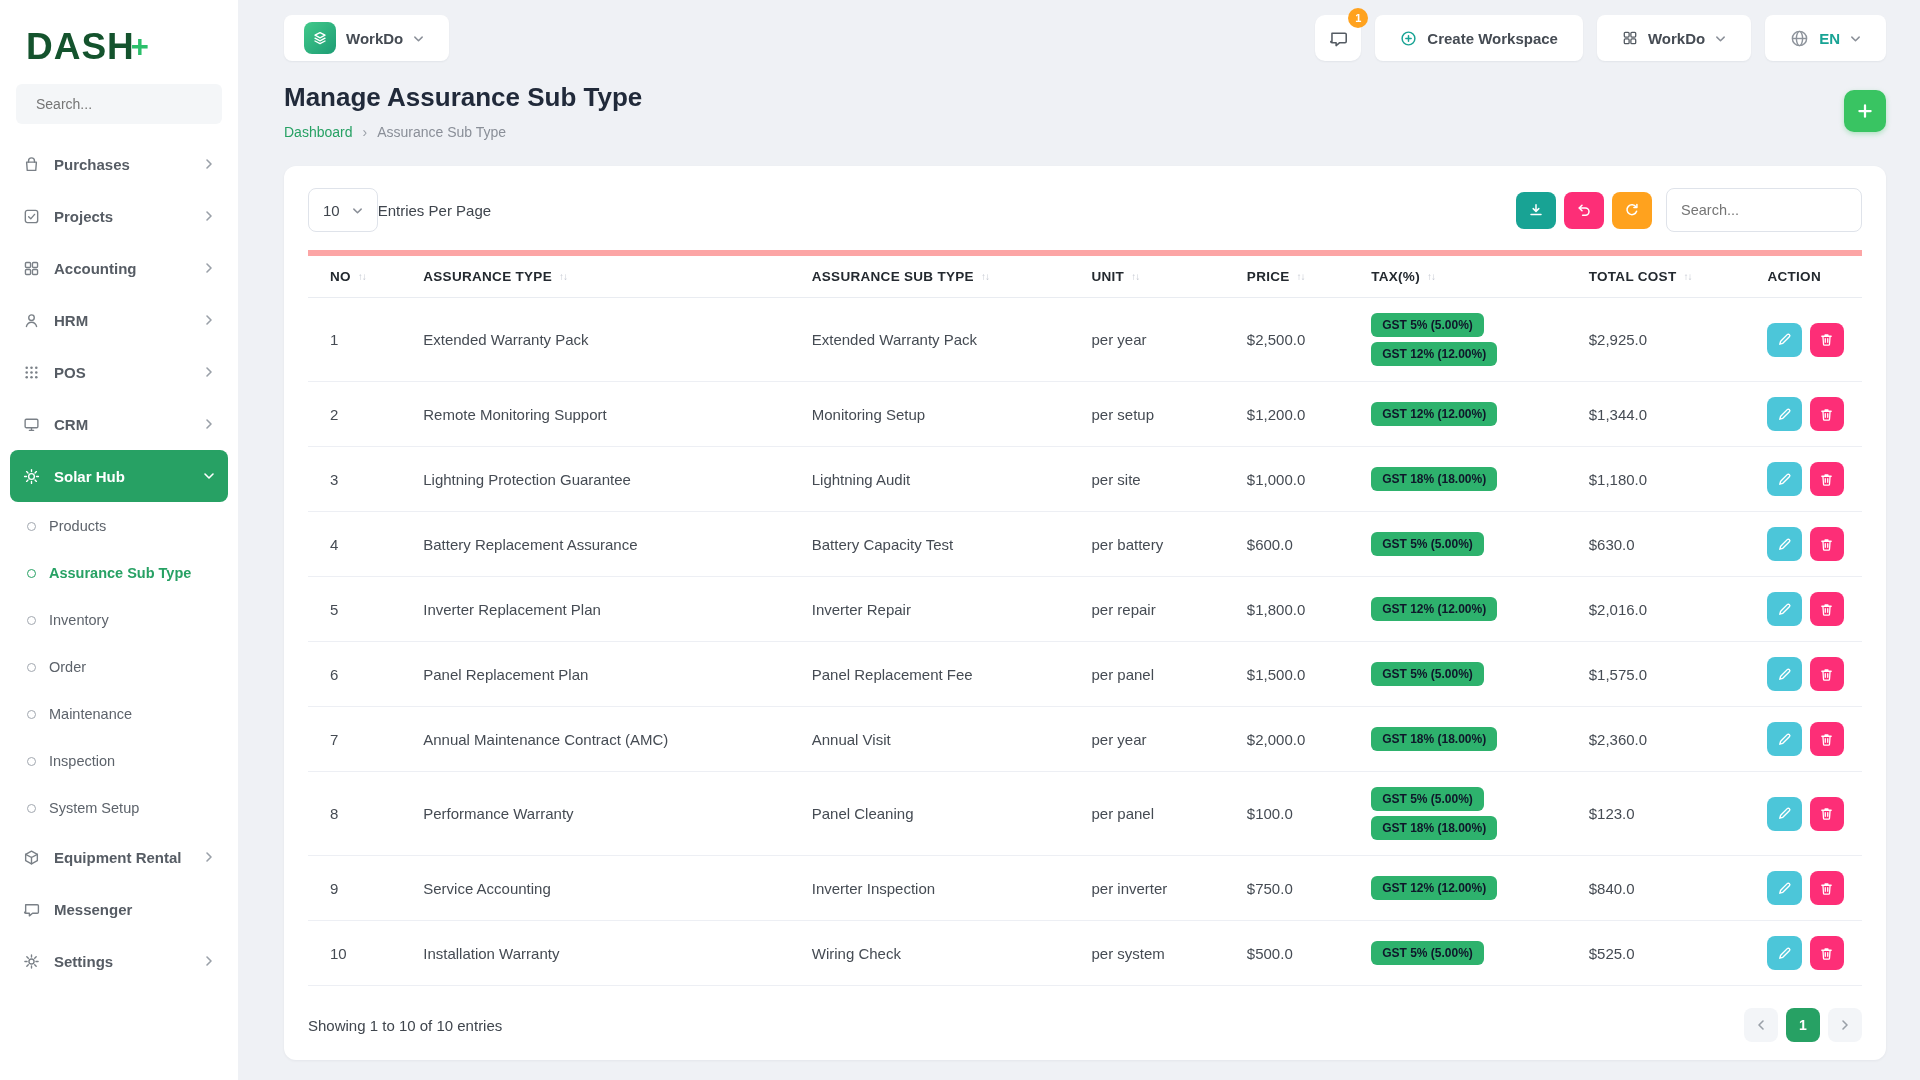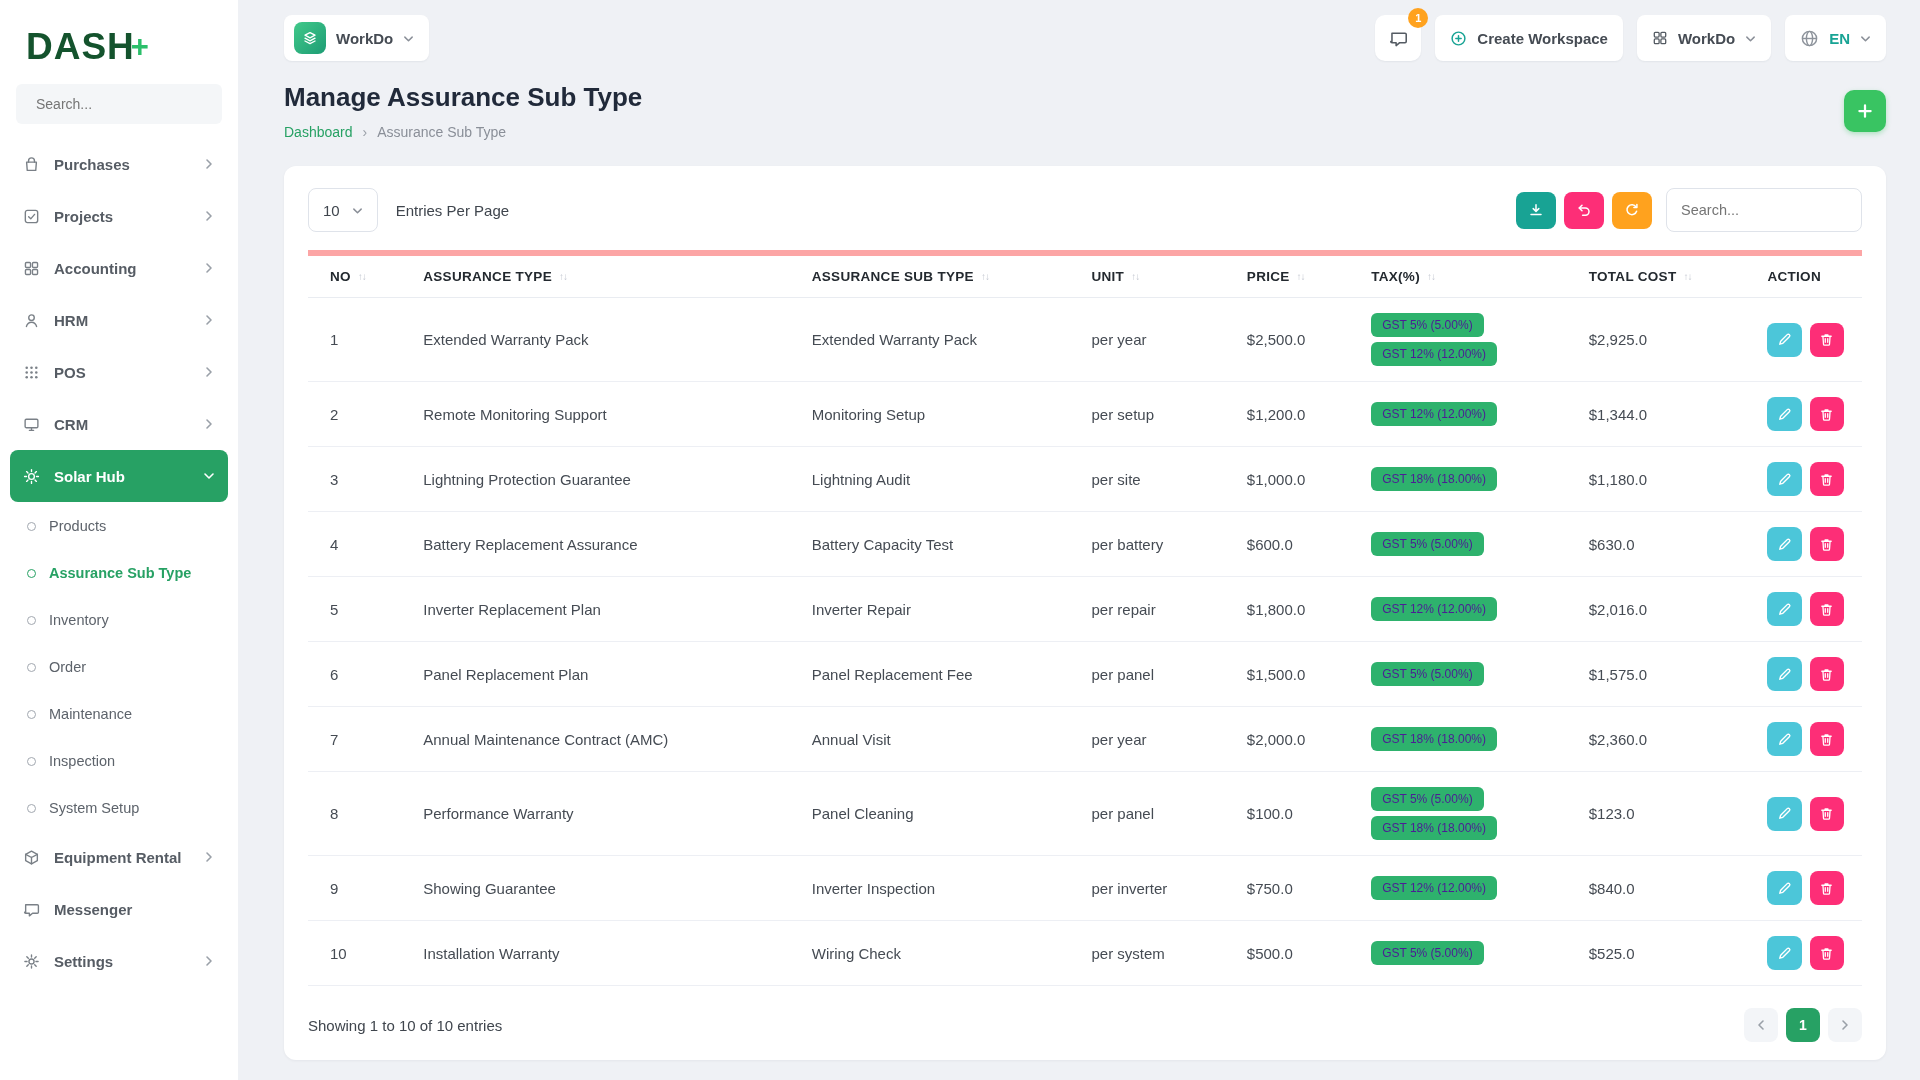--- a/index.html
+++ b/index.html
@@ -21,56 +21,56 @@
   .menu-item.active{background:#27a164;color:#fff}
   .menu-item.active .mi-icon,.menu-item.active .mi-chev{color:#fff}
   .sub-item{display:flex;align-items:center;gap:13px;height:47px;padding:1px 13px 0 17px;font-size:14.5px;color:#5d636b;font-weight:500;cursor:pointer}
   .dot{width:9px;height:9px;border:1.6px solid #a2a8b0;border-radius:50%;flex-shrink:0}
   .sub-item.active{color:#27a164;font-weight:600}
   .sub-item.active .dot{border-color:#27a164}
 
   
   .main{flex:1;display:flex;flex-direction:column;padding:0 34px 0 46px;overflow:hidden}
   .topbar{height:76px;display:flex;align-items:center;justify-content:space-between}
-  .pill{display:flex;align-items:center;gap:10px;background:#fff;border:none;border-radius:8px;height:46px;padding:0 15px;font-size:15px;color:#454b53;font-weight:600;box-shadow:0 1px 2px rgba(20,30,50,.06);cursor:pointer}
+  .pill{display:flex;align-items:center;gap:10px;background:#fff;border:none;border-radius:8px;height:46px;padding:0 25px;font-size:15px;color:#454b53;font-weight:600;box-shadow:0 1px 2px rgba(20,30,50,.06);cursor:pointer}
   .ws-icon{width:32px;height:32px;border-radius:8px;background:linear-gradient(135deg,#41c98a,#1d9c74);display:flex;align-items:center;justify-content:center;color:#fff;margin-left:-5px}
   .caret{color:#8a8f98;display:flex}
   .topbar-right{display:flex;gap:14px;align-items:center}
   .icon-pill{position:relative;width:46px;height:46px;border-radius:10px;background:#fff;border:none;box-shadow:0 1px 2px rgba(20,30,50,.06);display:flex;align-items:center;justify-content:center;color:#545b63;cursor:pointer}
   .nbadge{position:absolute;top:-7px;right:-7px;min-width:20px;height:20px;border-radius:10px;background:#ffa21e;color:#fff;font-size:11px;font-weight:700;display:flex;align-items:center;justify-content:center;padding:0 5px}
   .lang-txt{color:#18a394}
 
   .page-head{display:flex;justify-content:space-between;align-items:center;margin:6px 0 26px}
   .page-head h1{font-size:26px;font-weight:700;color:#212a3a}
   .breadcrumb{margin-top:11px;font-size:14px;display:flex;align-items:flex-end;gap:10px}
   .breadcrumb a{color:#27a164;text-decoration:none;cursor:pointer}
   .bc-sep{color:#9aa0a8}
   .bc-current{color:#8a8f98}
   .add-btn{width:42px;height:42px;border-radius:10px;border:none;background:#39c462;color:#fff;display:flex;align-items:center;justify-content:center;cursor:pointer;box-shadow:0 2px 5px rgba(57,196,98,.35)}
 
   
   .card{background:#fff;border-radius:12px;padding:22px 24px 18px;box-shadow:0 1px 3px rgba(16,24,40,.05);display:flex;flex-direction:column}
   .card-toolbar{display:flex;justify-content:space-between;align-items:center;margin-bottom:18px}
   .ct-left{display:flex;align-items:center}
   .select{display:flex;align-items:center;gap:12px;border:1px solid #dfe3ea;border-radius:8px;height:44px;padding:0 14px;font-size:15px;color:#3f454d;background:#fff;cursor:pointer}
-  .entries-label{margin-left:18px;font-size:15px;color:#3f454d;font-weight:500}
+  .entries-label{font-size:15px;color:#3f454d;font-weight:500}
   .ct-right{display:flex;align-items:center}
   .tool-btn{width:40px;height:37px;border-radius:8px;border:none;display:flex;align-items:center;justify-content:center;color:#fff;margin-left:8px;cursor:pointer}
   .tool-btn.teal{background:#18a394}
   .tool-btn.pink{background:#fd2e77}
   .tool-btn.orange{background:#ffa21e}
   .table-search{width:196px;height:44px;border:1px solid #dfe3ea;border-radius:8px;margin-left:14px;padding:0 14px;font-size:14.5px;color:#555;outline:none;font-family:inherit}
 
   table{width:100%;border-collapse:collapse;table-layout:fixed}
   thead th{border-top:6px solid #fca5a5;border-bottom:1px solid #e9ecf1;padding:13px 18px 13px 22px;font-size:13.5px;letter-spacing:.3px;color:#23292f;text-align:left;font-weight:700}
   .th-wrap{display:flex;align-items:center;cursor:pointer}
   .sort{color:#c3c7d1;font-size:10px;margin-left:7px;letter-spacing:-1px}
   tbody td{border-bottom:1px solid #edeff4;padding:15px 18px 15px 22px;font-size:15px;color:#454b53;vertical-align:middle;overflow:hidden;white-space:nowrap;text-overflow:ellipsis}
   .tax-stack{display:flex;flex-direction:column;align-items:flex-start;gap:5px}
-  .tax-badge{background:#2eb26d;color:#4c1d95;font-size:12px;font-weight:400;padding:5px 11px;border-radius:6px;white-space:nowrap}
+  .tax-badge{background:#2eb26d;color:#0f172a;font-size:12px;font-weight:700;padding:5px 11px;border-radius:6px;white-space:nowrap}
   .actions{display:flex;gap:8px}
   .act{width:38px;height:34px;border-radius:8px;border:none;display:flex;align-items:center;justify-content:center;color:#fff;cursor:pointer}
   .act.edit{background:#4cc6d9}
   .act.del{background:#fd2e77}
 
   .card-footer{display:flex;justify-content:space-between;align-items:center;padding-top:22px;font-size:15px;color:#3f454d}
   .pagination{display:flex;gap:8px;align-items:center}
   .page-nav{width:34px;height:34px;border-radius:8px;border:none;background:#f3f5f8;color:#9aa0a8;display:flex;align-items:center;justify-content:center;cursor:pointer}
   .page-num{width:34px;height:34px;border-radius:8px;background:#27a164;color:#fff;font-size:14px;font-weight:600;border:none;cursor:pointer}
 </style>
@@ -668,21 +668,21 @@
                   <svg width="15" height="15" viewBox="0 0 16 16" fill="none" stroke="currentColor" stroke-width="1.4" stroke-linecap="round" stroke-linejoin="round">
                     <path d="M3 4.5h10M6.5 4.5V3h3v1.5M4.2 4.5l.6 8.5a1 1 0 0 0 1 1h4.4a1 1 0 0 0 1-1l.6-8.5"></path>
                     <path d="M6.7 7v4M9.3 7v4"></path>
                   </svg>
                 </button>
               </div>
             </td>
           </tr>
           <tr>
             <td>9</td>
-            <td>Showing Guarantee</td>
+            <td>Service Accounting</td>
             <td>Inverter Inspection</td>
             <td>per inverter</td>
             <td>$750.0</td>
             <td>
               <div class="tax-stack">
                 <span class="tax-badge">GST 12% (12.00%)</span>
               </div>
             </td>
             <td>$840.0</td>
             <td>

